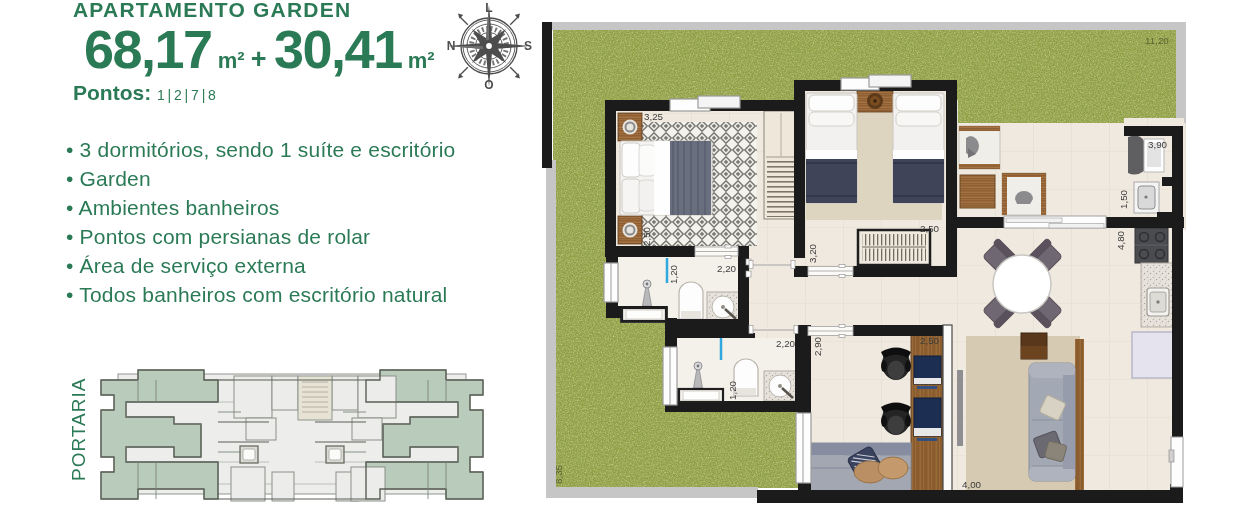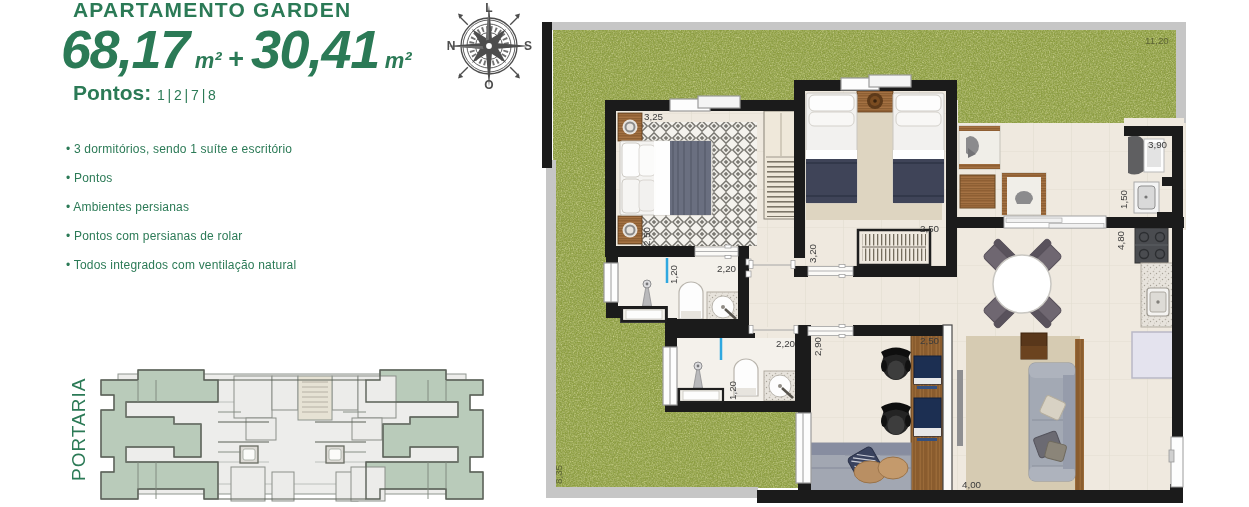--- a/index.html
+++ b/index.html
@@ -6,30 +6,31 @@
   body{width:1249px;height:507px;background:#fff;position:relative;overflow:hidden;
        font-family:"Liberation Sans", sans-serif;}
   .abs{position:absolute;}
   .grn{color:#2b7a56;}
 </style>
 </head>
 <body>
 
 <div class="abs grn" style="left:73px;top:-2px;font-size:21px;font-weight:bold;letter-spacing:1.2px;">APARTAMENTO GARDEN</div>
 
-<div class="abs grn" style="left:61px;top:18px;font-size:54px;font-weight:bold;letter-spacing:-1.5px;font-style:italic;">68,17<span style="font-size:22px;letter-spacing:0;"> m² </span><span style="font-size:27px;font-weight:bold;letter-spacing:0;">+ </span>30,41<span style="font-size:22px;letter-spacing:0;"> m²</span></div>
+<div class="abs grn" style="left:84px;top:18px;font-size:54px;font-weight:bold;letter-spacing:-1.5px;">68,17<span style="font-size:22px;letter-spacing:0;"> m² </span><span style="font-size:27px;font-weight:bold;letter-spacing:0;">+ </span>30,41<span style="font-size:22px;letter-spacing:0;"> m²</span></div>
 
 <div class="abs grn" style="left:73px;top:81px;font-size:21px;"><b>Pontos:</b> <span style="font-size:14px;">1 | 2 | 7 | 8</span></div>
 
-<div class="abs grn" style="left:66px;top:135px;font-size:12px;letter-spacing:0.2px;line-height:29px;">
+<div class="abs grn" style="left:66px;top:135px;font-size:21px;letter-spacing:0.2px;line-height:29px;">
 <div>• 3 dormitórios, sendo 1 suíte e escritório</div>
-<div>• Pontos</div>
-<div>• Ambientes persianas</div>
+<div>• Garden</div>
+<div>• Ambientes banheiros</div>
 <div>• Pontos com persianas de rolar</div>
-<div>• Todos integrados com ventilação natural</div>
+<div>• Área de serviço externa</div>
+<div>• Todos banheiros com escritório natural</div>
 </div>
 
 <svg class="abs" style="left:444px;top:2px;" width="90" height="88" viewBox="0 0 90 88">
 <g stroke="#4d4d4d" fill="none">
 <circle cx="45" cy="44" r="28" stroke-width="1.3"></circle>
 <circle cx="45" cy="44" r="26" stroke-width="0.9"></circle>
 <circle cx="45" cy="44" r="22" stroke-width="0.9"></circle>
 <circle cx="45" cy="44" r="17.5" stroke-width="5" stroke-dasharray="1.8 2.6" opacity="0.8"></circle>
 <circle cx="45" cy="44" r="13.5" stroke-width="0.9"></circle>
 </g>

